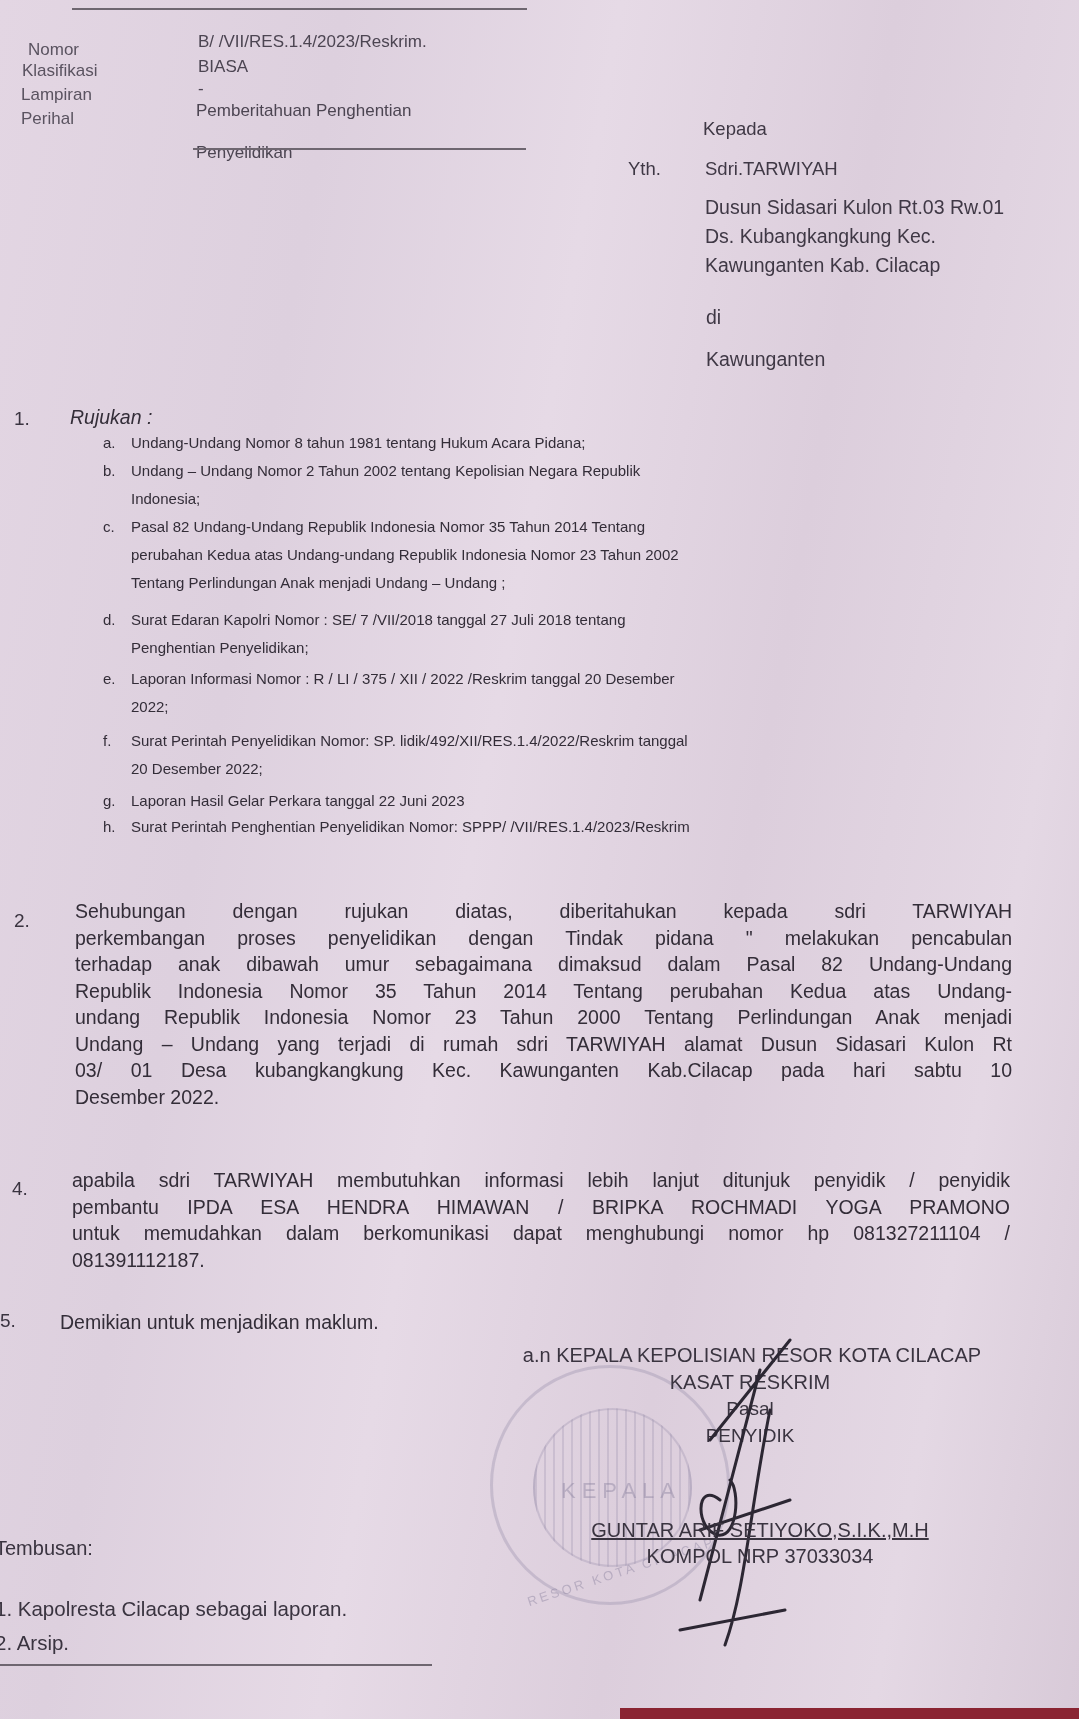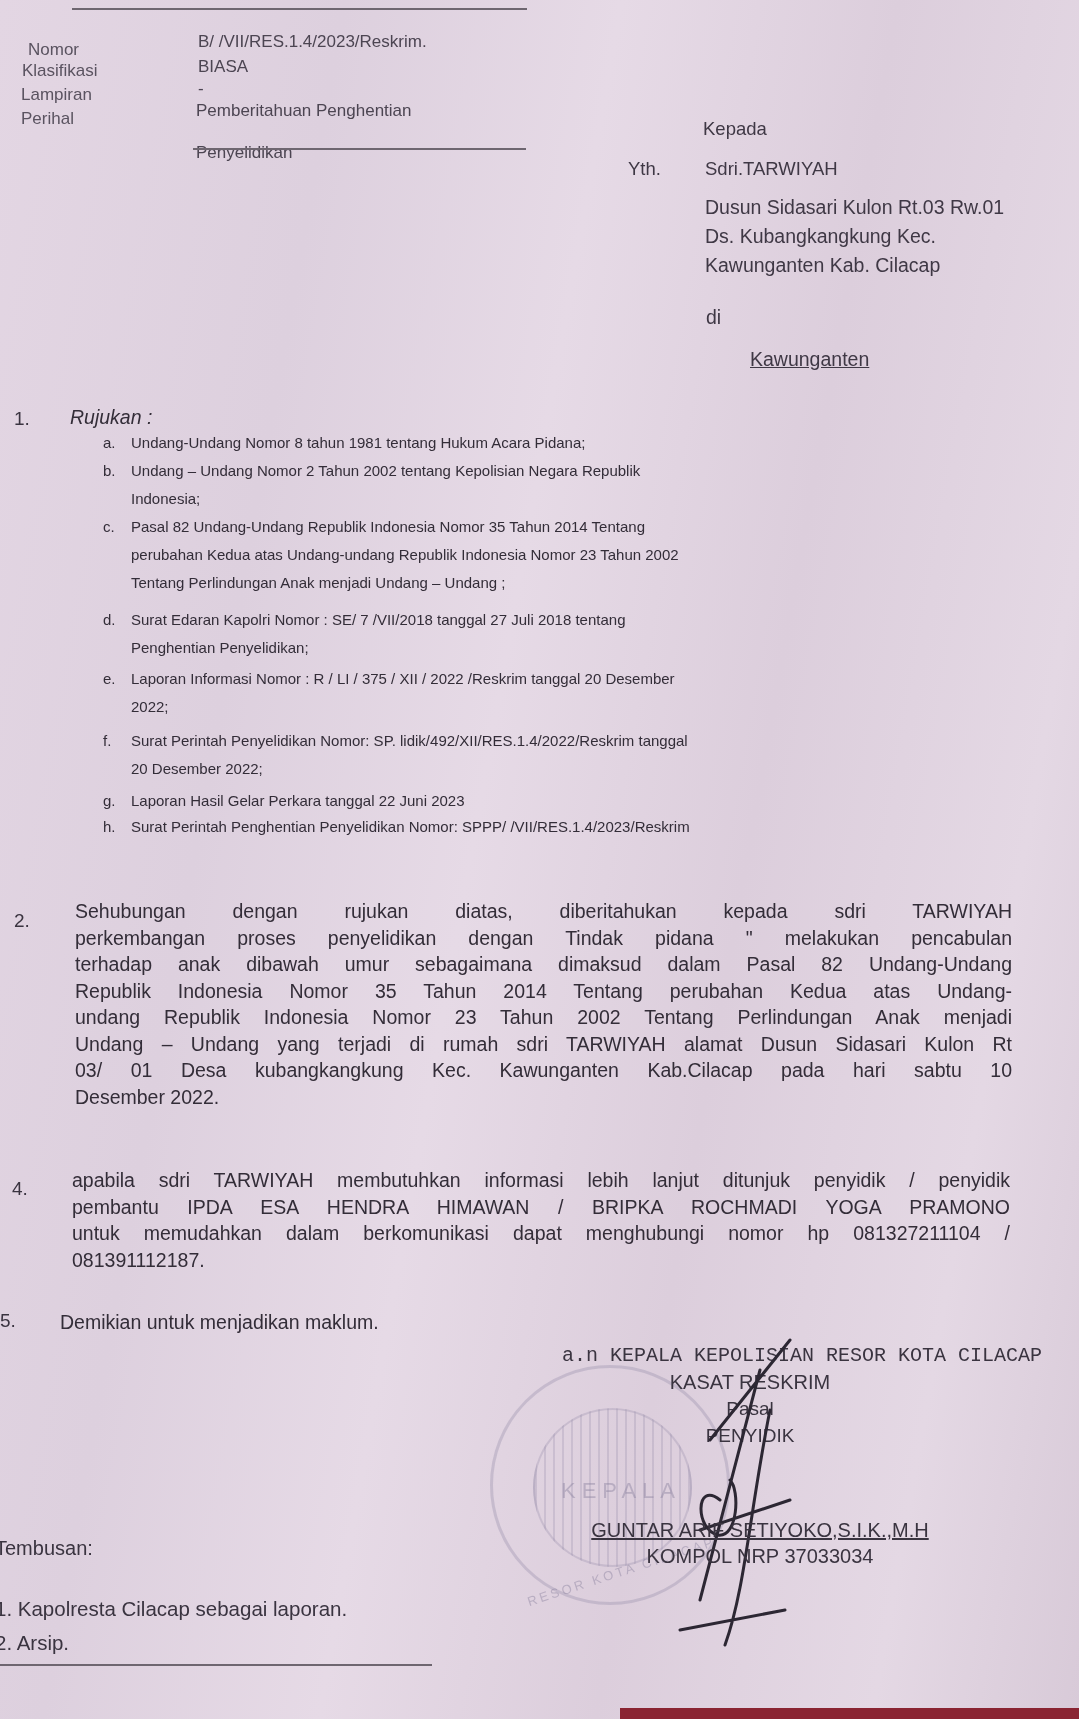--- a/index.html
+++ b/index.html
@@ -50,21 +50,21 @@
 <div class="abs meta-val" style="left:196px; top:142px;">Penyelidikan</div>
 <div class="rule" style="left:193px; top:148px; width:333px; height:1.5px;"></div>
 
 <div class="abs addr" style="left:703px; top:114px; font-size:18.5px;">Kepada</div>
 <div class="abs addr" style="left:628px; top:154px; font-size:18.5px;">Yth.</div>
 <div class="abs addr" style="left:705px; top:154px; font-size:18.5px;">Sdri.TARWIYAH</div>
 <div class="abs addr" style="left:705px; top:193px;">Dusun Sidasari Kulon Rt.03 Rw.01</div>
 <div class="abs addr" style="left:705px; top:222px;">Ds. Kubangkangkung Kec.</div>
 <div class="abs addr" style="left:705px; top:251px;">Kawunganten Kab. Cilacap</div>
 <div class="abs addr" style="left:706px; top:303px;">di</div>
-<div class="abs addr" style="left:706px; top:345px; text-decoration:underline;margin-left:44px;">Kawunganten</div>
+<div class="abs addr" style="left:706px; top:345px; ">Kawunganten</div>
 
 <div class="num" style="left:14px; top:408px;">1.</div>
 <div class="abs" style="left:70px; top:406px; font-size:19.5px; color:#332d38;font-style:italic;">Rujukan :</div>
 
 <div class="ref" style="top:430px;">
   <span class="letter">a.</span><span class="txt">Undang-Undang Nomor 8 tahun 1981 tentang Hukum Acara Pidana;</span>
 </div>
 <div class="ref" style="top:458px;">
   <span class="letter">b.</span><span class="txt">Undang – Undang Nomor 2 Tahun 2002 tentang Kepolisian Negara Republik</span>
   <span class="hang" style="margin-top:2px;">Indonesia;</span>
@@ -92,21 +92,21 @@
 <div class="ref" style="top:814px;">
   <span class="letter">h.</span><span class="txt">Surat Perintah Penghentian Penyelidikan Nomor: SPPP/ /VII/RES.1.4/2023/Reskrim</span>
 </div>
 
 <div class="num" style="left:14px; top:910px;">2.</div>
 <div class="abs body-text" style="left:75px; top:898px; width:937px;">
   <div style="text-align-last:justify;">Sehubungan dengan rujukan diatas, diberitahukan kepada sdri TARWIYAH</div>
   <div style="text-align-last:justify;">perkembangan proses penyelidikan dengan Tindak pidana " melakukan pencabulan</div>
   <div style="text-align-last:justify;">terhadap anak dibawah umur sebagaimana dimaksud dalam Pasal 82 Undang-Undang</div>
   <div style="text-align-last:justify;">Republik Indonesia Nomor 35 Tahun 2014 Tentang perubahan Kedua atas Undang-</div>
-  <div style="text-align-last:justify;">undang Republik Indonesia Nomor 23 Tahun 2002 Tentang Perlindungan Anak menjadi</div>
+  <div style="text-align-last:justify;">undang Republik Indonesia Nomor 23 Tahun 2000 Tentang Perlindungan Anak menjadi</div>
   <div style="text-align-last:justify;">Undang – Undang yang terjadi di rumah sdri TARWIYAH  alamat Dusun Sidasari Kulon Rt</div>
   <div style="text-align-last:justify;">03/ 01 Desa kubangkangkung Kec. Kawunganten Kab.Cilacap pada hari sabtu 10</div>
   <div>Desember 2022.</div>
 </div>
 
 <div class="num" style="left:12px; top:1178px;">4.</div>
 <div class="abs body-text" style="left:72px; top:1167px; width:938px;">
   <div style="text-align-last:justify;">apabila sdri TARWIYAH membutuhkan informasi lebih lanjut ditunjuk penyidik / penyidik</div>
   <div style="text-align-last:justify;">pembantu IPDA ESA HENDRA HIMAWAN / BRIPKA ROCHMADI YOGA PRAMONO</div>
   <div style="text-align-last:justify;">untuk memudahkan dalam berkomunikasi dapat menghubungi nomor hp 081327211104 /</div>
@@ -115,21 +115,21 @@
 
 <div class="num" style="left:0px; top:1310px;">5.</div>
 <div class="abs body-text" style="left:60px; top:1309px;">Demikian untuk menjadikan maklum.</div>
 
 <div class="stamp">
   <div class="stamp-inner"></div>
   <div class="stamp-word" style="left:68px; top:110px;">KEPALA</div>
   <div class="stamp-word" style="left:30px; top:196px; font-size:13px; letter-spacing:3px; transform:rotate(-18deg);">RESOR KOTA CILACAP</div>
 </div>
 
-<div class="sig" style="left:462px; top:1343px; width:580px; text-align:right;font-family:Liberation Mono, monospace;">a.n KEPALA KEPOLISIAN RESOR KOTA CILACAP</div>
+<div class="sig" style="left:462px; top:1343px; width:580px; text-align:center;">a.n KEPALA KEPOLISIAN RESOR KOTA CILACAP</div>
 <div class="sig" style="left:600px; top:1370px; width:300px;">KASAT RESKRIM</div>
 <div class="sig" style="left:600px; top:1396px; width:300px; font-size:19px;">Pasal</div>
 <div class="sig" style="left:600px; top:1423px; width:300px; font-size:19px;">PENYIDIK</div>
 
 <svg class="abs" style="left:640px; top:1330px;" width="200" height="320" viewBox="0 0 200 320">
   <path d="M150 10 L70 110 M120 40 L60 270 M80 170 C 55 150, 55 200, 78 205 C 98 208, 100 160, 90 150 M60 200 L150 170 M130 80 C 110 180, 105 260, 85 315 M40 300 L145 280" fill="none" stroke="#2c2733" stroke-width="3" stroke-linecap="round"></path>
 </svg>
 
 <div class="sig" style="left:540px; top:1518px; width:440px; text-decoration:underline;">GUNTAR ARIF SETIYOKO,S.I.K.,M.H</div>
 <div class="sig" style="left:540px; top:1544px; width:440px;">KOMPOL NRP 37033034</div>

